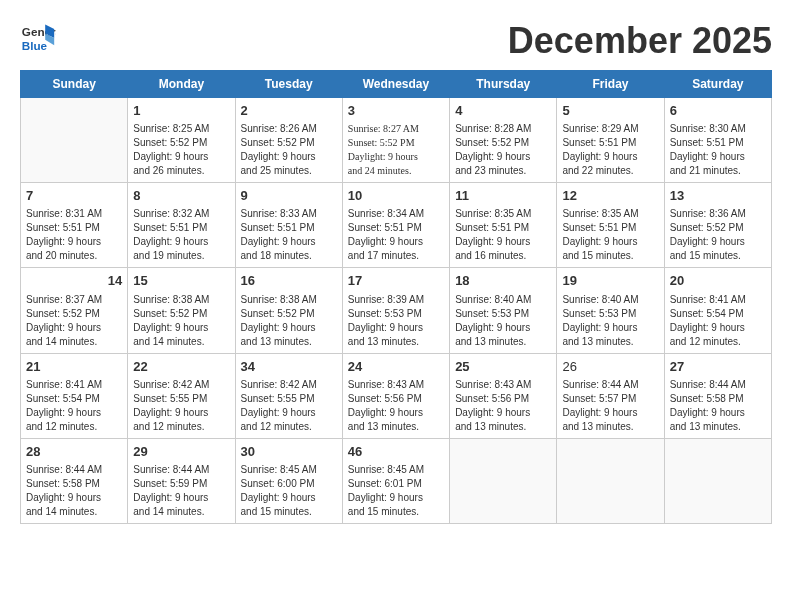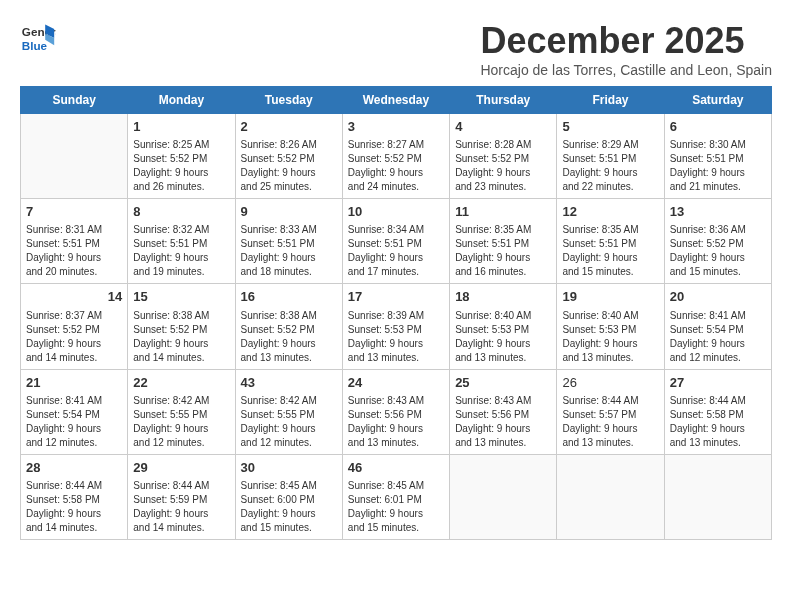--- a/index.html
+++ b/index.html
@@ -73,21 +73,20 @@
   <div class="logo">
     <svg class="logo-icon" viewBox="0 0 40 40">
       <text x="2" y="18" font-size="13" font-weight="bold" fill="#333" font-family="Arial">General</text>
       <text x="2" y="33" font-size="13" font-weight="bold" fill="#1a6abf" font-family="Arial">Blue</text>
       <polygon points="28,5 38,10 38,20 28,15" fill="#1a6abf"></polygon>
       <polygon points="28,15 38,20 38,28 28,22" fill="#5aa0d8"></polygon>
     </svg>
   </div>
   <div class="title-area">
     <div class="month-title">December 2025</div>
-    <div class="subtitle">Horcajo de las Torres, Castille and Leon, Spain</div>
   </div>
 </div>
 
 <table class="calendar-table">
   <thead>
     <tr id="days-header-row">
         <th>Sunday</th>
         <th>Monday</th>
         <th>Tuesday</th>
         <th>Wednesday</th>
@@ -108,21 +107,21 @@
         </td>
         <td>
           <span class="cell-info" style="font-weight: bold; font-size: 13px; display: block; margin-bottom: 2px;">2</span>
           <div class="cell-info" style="white-space: pre-line;">Sunrise: 8:26 AM
 Sunset: 5:52 PM
 Daylight: 9 hours
 and 25 minutes.</div>
         </td>
         <td>
           <span class="cell-info" style="font-weight: bold; font-size: 13px; display: block; margin-bottom: 2px;">3</span>
-          <div class="cell-info" style="white-space: pre-line;">Sunrise: 8:27 AM
+          <div class="cell-info" style="white-space: pre-line; font-family: Liberation Serif, serif;">Sunrise: 8:27 AM
 Sunset: 5:52 PM
 Daylight: 9 hours
 and 24 minutes.</div>
         </td>
         <td>
           <span class="cell-info" style="font-weight: bold; font-size: 13px; display: block; margin-bottom: 2px;">4</span>
           <div class="cell-info" style="white-space: pre-line;">Sunrise: 8:28 AM
 Sunset: 5:52 PM
 Daylight: 9 hours
 and 23 minutes.</div>
@@ -253,21 +252,21 @@
 and 12 minutes.</div>
         </td>
         <td>
           <span class="cell-info" style="font-weight: bold; font-size: 13px; display: block; margin-bottom: 2px;">22</span>
           <div class="cell-info" style="white-space: pre-line;">Sunrise: 8:42 AM
 Sunset: 5:55 PM
 Daylight: 9 hours
 and 12 minutes.</div>
         </td>
         <td>
-          <span class="cell-info" style="font-weight: bold; font-size: 13px; display: block; margin-bottom: 2px;">43</span>
+          <span class="cell-info" style="font-weight: bold; font-size: 13px; display: block; margin-bottom: 2px;">34</span>
           <div class="cell-info" style="white-space: pre-line;">Sunrise: 8:42 AM
 Sunset: 5:55 PM
 Daylight: 9 hours
 and 12 minutes.</div>
         </td>
         <td>
           <span class="cell-info" style="font-weight: bold; font-size: 13px; display: block; margin-bottom: 2px;">24</span>
           <div class="cell-info" style="white-space: pre-line;">Sunrise: 8:43 AM
 Sunset: 5:56 PM
 Daylight: 9 hours

